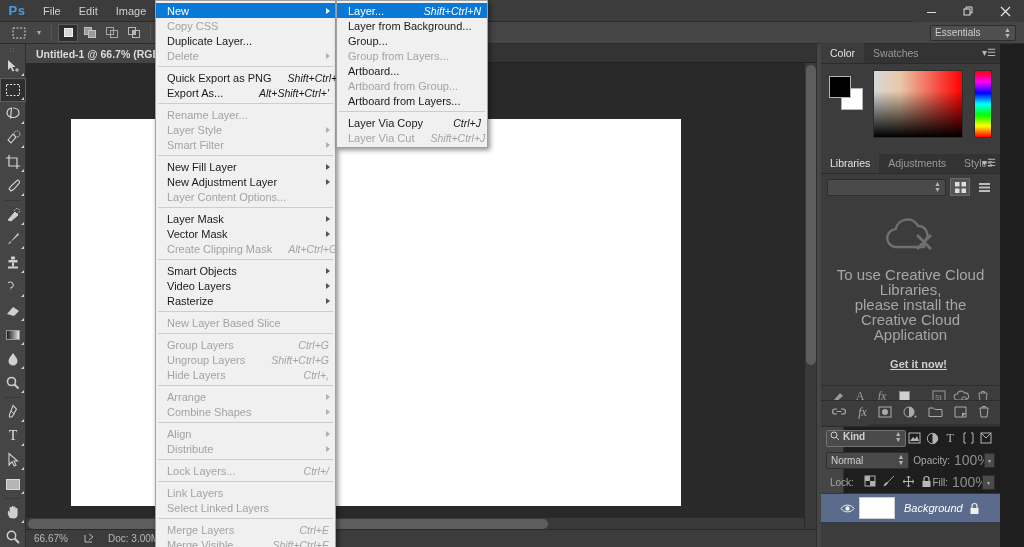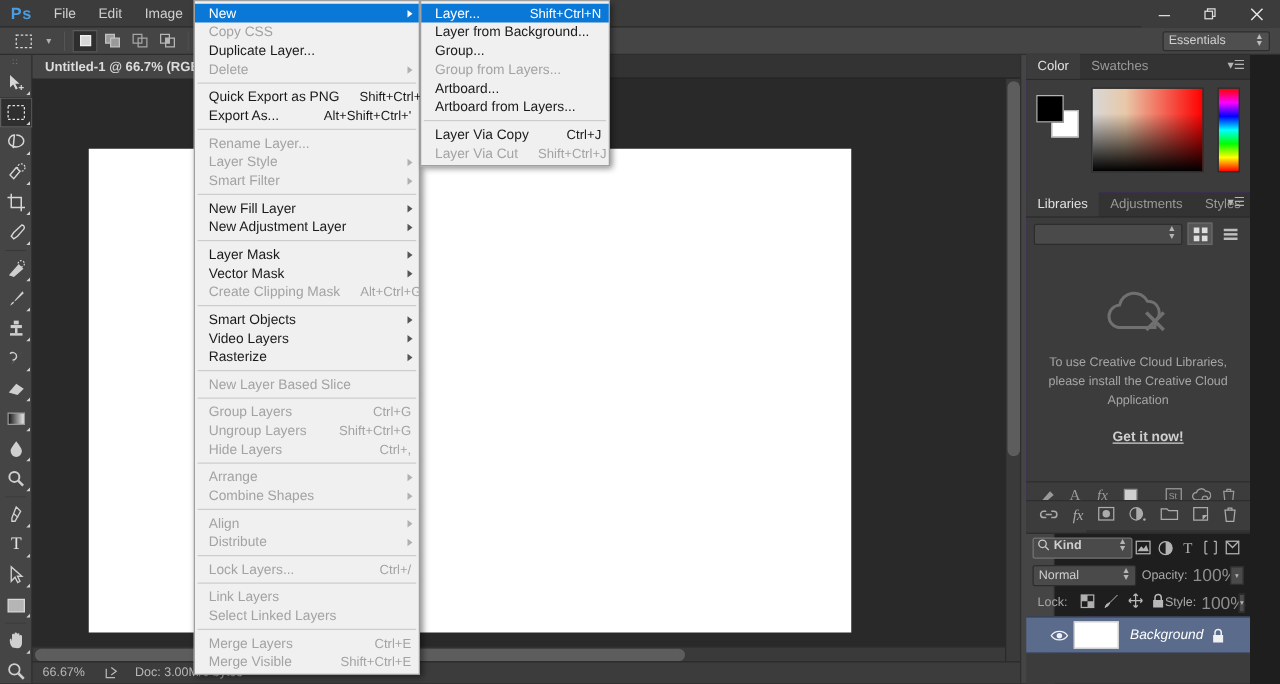--- a/index.html
+++ b/index.html
@@ -178,21 +178,21 @@
     display: flex; align-items: center; justify-content: flex-end; padding-right: 4px;
   }
   .lib-select .arrows { font-size: 7px; line-height: 6px; color: #b5b5b5; text-align: center; }
   .lib-vbtn { width: 20px; height: 18px; margin-left: 4px; display:flex; align-items:center; justify-content:center;}
   .lib-vbtn.on { background: #555; border:1px solid #6a6a6a; }
 
   .lib-body {
     height: 185px; background: #3c3c3c; display: flex; flex-direction: column;
     align-items: center; justify-content: center; padding: 0 14px; text-align: center;
   }
-  .lib-msg { font-size: 10px; color: #a6a6a6; line-height: 15px; margin-top: 8px; }
+  .lib-msg { font-size: 15px; color: #a6a6a6; line-height: 15px; margin-top: 8px; }
   .lib-link { font-size: 11px; color: #cfcfcf; text-decoration: underline; font-weight: bold; margin-top: 16px; margin-left: 16px; }
 
   .lib-footer {
     height: 22px; background: #3c3c3c; display: flex; align-items: center;
     border-top: 1px solid #2e2e2e; padding: 0 6px;
   }
   .fbtn { width: 22px; height: 20px; display: flex; align-items: center; justify-content: center; }
 
   
   .layers-row { height: 22px; display: flex; align-items: center; padding: 0 5px; }
@@ -239,21 +239,21 @@
   }
   #layer-menu { left: 155px; top: 0px; width: 181px; }
   #new-submenu { left: 336px; top: 0px; width: 152px; }
   .mrow {
     height: 15px; display: flex; align-items: center; position: relative;
     padding: 0 6px 0 11px; white-space: nowrap;
   }
   .mrow.hl { background: #0a78d7; color: #ffffff; }
   .mrow.dis { color: #a3a3a3; }
   .mrow .mlabel { flex: 0 0 auto; }
-  .mrow .mshort { margin-left: auto; padding-left: 16px; font-size: 10.5px; }
+  .mrow .mshort { margin-left: auto; padding-left: 16px; font-size: 10.5px; font-style: italic; }
   .mrow .marrow {
     position: absolute; right: 5px; top: 50%; margin-top: -3px;
     width: 0; height: 0; border-top: 3px solid transparent; border-bottom: 3px solid transparent;
     border-left: 4px solid #555;
   }
   .mrow.hl .marrow { border-left-color: #fff; }
   .mrow.dis .marrow { border-left-color: #b0b0b0; }
   .msep { height: 1px; background: #cdcdcd; margin: 3px 2px; }
 </style>
 </head>
@@ -705,21 +705,21 @@
               <path d="M6.5,1 L6.5,12 M1,6.5 L12,6.5 M6.5,1 L4.8,2.8 M6.5,1 L8.2,2.8 M6.5,12 L4.8,10.2 M6.5,12 L8.2,10.2 M1,6.5 L2.8,4.8 M1,6.5 L2.8,8.2 M12,6.5 L10.2,4.8 M12,6.5 L10.2,8.2" stroke="#b8b8b8" fill="none"></path>
             </svg>
         </span>
         <span>
           <svg width="11" height="13" viewBox="0 0 11 13">
               <path d="M3,6 L3,4 a2.5,2.5 0 0 1 5,0 L8,6" fill="none" stroke="#b8b8b8" stroke-width="1.2"></path>
               <rect x="1.5" y="6" width="8" height="6" fill="#b8b8b8"></rect>
             </svg>
         </span>
       </div>
-      <div class="mini-lbl" style="margin-left:auto">Style:</div>
+      <div class="mini-lbl" style="margin-left:auto">Fill:</div>
       <div class="mini-val">100%</div>
       <div class="mini-stepper">▾</div>
     </div>
 
     <div class="layer-item">
       <div class="layer-eye">
         <svg width="15" height="11" viewBox="0 0 15 11">
             <path d="M1,5.5 C4,1 11,1 14,5.5 C11,10 4,10 1,5.5 Z" fill="none" stroke="#f0f0f0"></path>
             <circle cx="7.5" cy="5.5" r="2.2" fill="#f0f0f0"></circle>
           </svg>
@@ -815,20 +815,23 @@
       </div>
       <div class="msep"></div>
       <div class="mrow">
         <span class="mlabel">New Fill Layer</span>
         <span class="marrow"></span>
       </div>
       <div class="mrow">
         <span class="mlabel">New Adjustment Layer</span>
         <span class="marrow"></span>
       </div>
+      <div class="mrow dis">
+        <span class="mlabel">Layer Content Options...</span>
+      </div>
       <div class="msep"></div>
       <div class="mrow">
         <span class="mlabel">Layer Mask</span>
         <span class="marrow"></span>
       </div>
       <div class="mrow">
         <span class="mlabel">Vector Mask</span>
         <span class="marrow"></span>
       </div>
       <div class="mrow dis">
@@ -916,20 +919,23 @@
       </div>
       <div class="mrow">
         <span class="mlabel">Group...</span>
       </div>
       <div class="mrow dis">
         <span class="mlabel">Group from Layers...</span>
       </div>
       <div class="mrow">
         <span class="mlabel">Artboard...</span>
       </div>
+      <div class="mrow dis">
+        <span class="mlabel">Artboard from Group...</span>
+      </div>
       <div class="mrow">
         <span class="mlabel">Artboard from Layers...</span>
       </div>
       <div class="msep"></div>
       <div class="mrow">
         <span class="mlabel">Layer Via Copy</span>
         <span class="mshort">Ctrl+J</span>
       </div>
       <div class="mrow dis">
         <span class="mlabel">Layer Via Cut</span>

